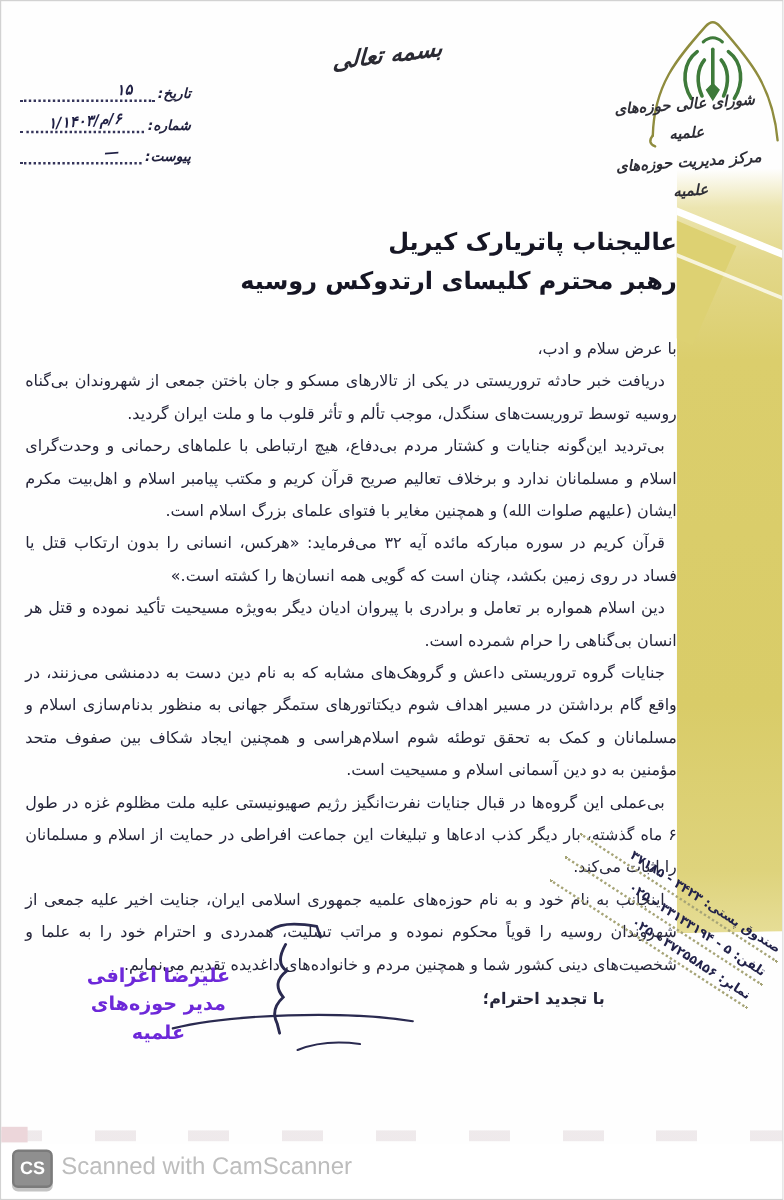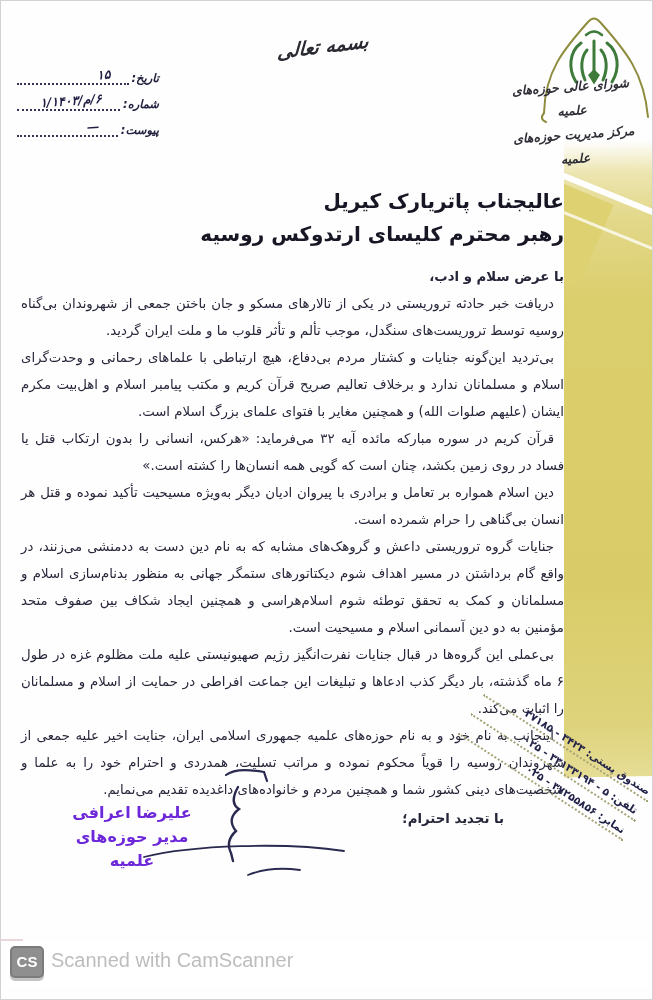--- a/index.html
+++ b/index.html
@@ -54,21 +54,21 @@
     font-style:italic;font-weight:bold;transform:rotate(-4deg);white-space:nowrap;direction:rtl;
   }
   
   .recipient{position:absolute;right:88px;top:184px;direction:rtl;text-align:right;}
   .recipient div{font-weight:bold;font-size:20px;color:#161624;line-height:33px;}
   
   .content{
     position:absolute;right:88px;left:20px;top:262px;direction:rtl;
     font-size:13.3px;line-height:27px;text-align:justify;color:#26263a;
   }
-  .salutation{font-weight:700;}
+  .salutation{font-weight:400;margin-top:15px;}
   .content p{margin:0;text-indent:10px;}
   .closing{margin:2px 60px 0 0;font-weight:600;}
   
   .sig-names{
     position:absolute;left:70px;top:800px;width:122px;text-align:center;direction:rtl;
     font-weight:bold;font-size:16px;color:#6d28d9;line-height:24px;
   }
   .sig-svg{position:absolute;left:125px;top:758px;}
   
   .contact{
@@ -80,21 +80,21 @@
     font-size:10.5px;font-weight:bold;color:#22224a;white-space:nowrap;
     border-bottom:2px dotted #a6a477;padding:0 4px 2px 0;margin-bottom:7px;
   }
   
   .smudge-row{
     position:absolute;left:0;top:941px;width:100%;height:9px;opacity:.55;
     background:repeating-linear-gradient(90deg,
       rgba(203,186,192,.55) 0 34px, rgba(255,255,255,0) 34px 78px);
   }
   .smudge-corner{position:absolute;left:0;top:938px;width:22px;height:13px;background:#ecd6da;}
-  .cam-footer{position:absolute;left:0;bottom:12px;width:100%;height:46px;background:#fff;}
+  .cam-footer{position:absolute;left:0;bottom:0;width:100%;height:46px;background:#fff;}
   .cs-badge{
     position:absolute;left:9px;top:5px;width:30px;height:28px;background:#8f8f8f;
     border:2px solid #7b7b7b;border-radius:5px;box-shadow:0 3px 0 #c4c4c4;
     color:#ffffff;font-weight:bold;font-size:15px;line-height:28px;text-align:center;
     font-family:"Liberation Sans",sans-serif;
   }
   .cs-text{
     position:absolute;left:50px;top:8px;color:#bdbdbd;font-size:20px;
     font-family:"Liberation Sans",sans-serif;
   }

